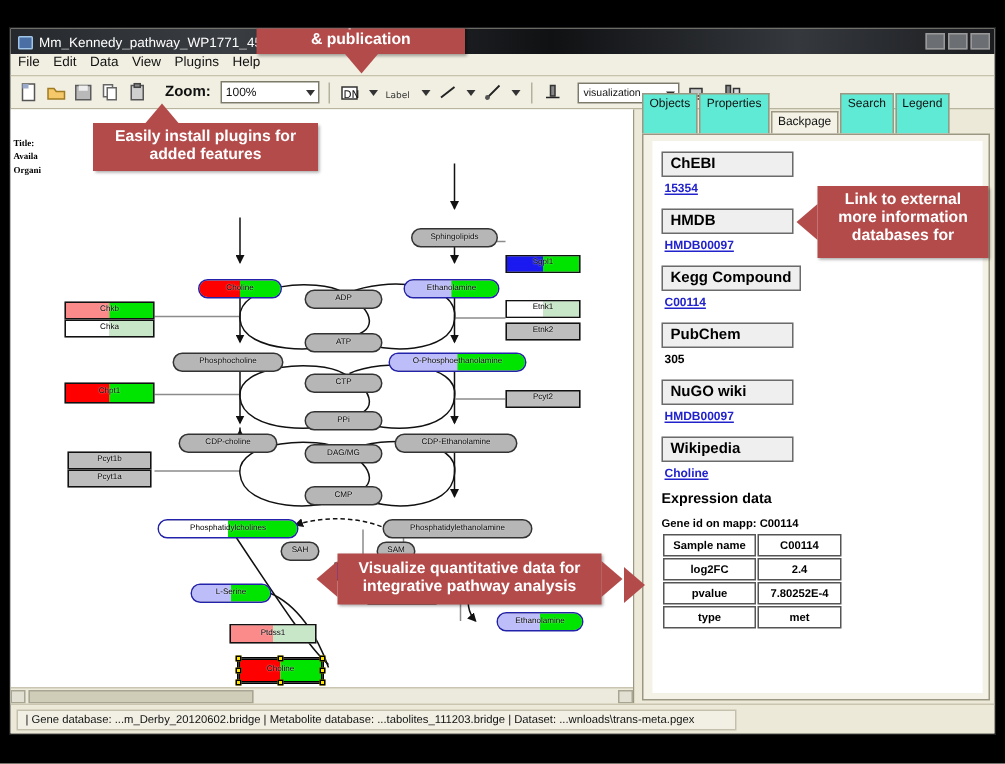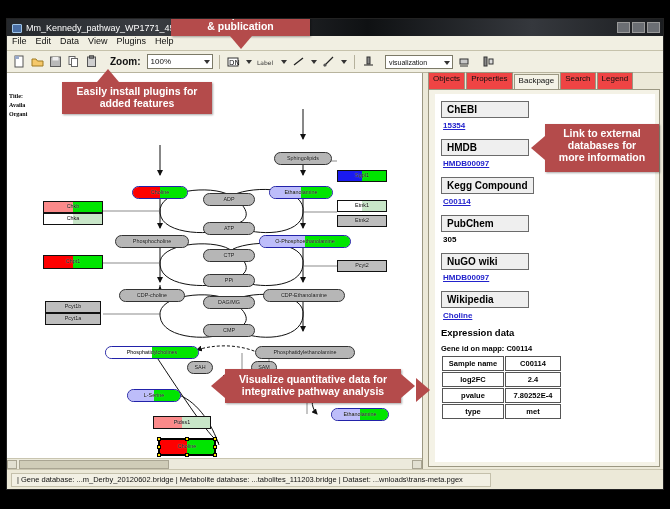--- a/index.html
+++ b/index.html
@@ -55,21 +55,21 @@
   .hscroll { position:absolute; left:0; right:0; bottom:0; height:11px; background:#eceadc; border-top:1px solid #c9c5b0; }
   .hscroll .thumb{position:absolute;left:12px;top:1px;width:150px;height:9px;background:#cfccb8;border:1px solid #a9a593;}
   .hscroll .ar{position:absolute;top:1px;width:10px;height:9px;background:#e2e0d2;border:1px solid #a9a593;}
   .hscroll .ar.l{left:0;} .hscroll .ar.r{right:0;}
   
   .metalbl{position:absolute;left:2px;font-size:6px;color:#000;font-weight:bold;font-family:"Liberation Serif",serif;}
   
   .rightpanel { flex:1; background:#ece9d8; position:relative; }
   .tabrow { display:flex; height:16px; padding-left:5px; align-items:flex-end; }
   .tab { font-size:8px; padding:1px 4px 1px; border:1px solid #9b9782; border-bottom:none;
-         background:#ef4444; margin-right:1px; color:#111; height:17px; }
+         background:#5eead4; margin-right:1px; color:#111; height:27px; }
   .tab.active { background:#f4f2e6; height:15px; font-weight:normal; }
   .panelbody { position:absolute; left:5px; right:3px; top:16px; bottom:2px;
                background:#f4f2e6; border:1px solid #9b9782; overflow:hidden; }
   .bp { position:absolute; left:6px; right:4px; top:4px; bottom:4px; background:#fff; overflow:hidden; padding:5px 6px; }
   .bpsec { margin-bottom:2px; }
   .bphdr { display:inline-block; min-width:88px; border:1px solid #6b6b6b; background:#efefef;
            font-size:10px; font-weight:bold; color:#000; padding:2px 5px; }
   .bplink { font-size:8px; color:#2222cc; text-decoration:underline; font-weight:bold; display:block; margin:3px 0 7px 2px; }
   .bptext { font-size:8px; color:#000; display:block; margin:3px 0 7px 2px; font-weight:bold;}
   .exphdr { font-size:9.5px; font-weight:bold; color:#000; margin:4px 0 6px 0; }
@@ -577,19 +577,19 @@
 
   <div class="callout" style="left:218px;top:350px;width:176px;height:34px;font-size:10.5px;padding-top:4px">
     <div>Visualize quantitative data  for</div>
     <div>integrative pathway analysis</div>
   </div>
   <div class="arrow-lf" style="left:204px;top:355px"></div>
   <div class="arrow-rt" style="left:394px;top:355px"></div>
 
   <div class="callout" style="left:538px;top:105px;width:114px;height:48px;font-size:10.5px;padding-top:3px">
     <div>Link  to external</div>
+    <div>more information</div>
     <div>databases  for</div>
-    <div>more information</div>
   </div>
   <div class="arrow-lf" style="left:524px;top:117px"></div>
 
   <div class="arrow-rt" style="left:409px;top:359px"></div>
 </div>
 
 </body></html>

